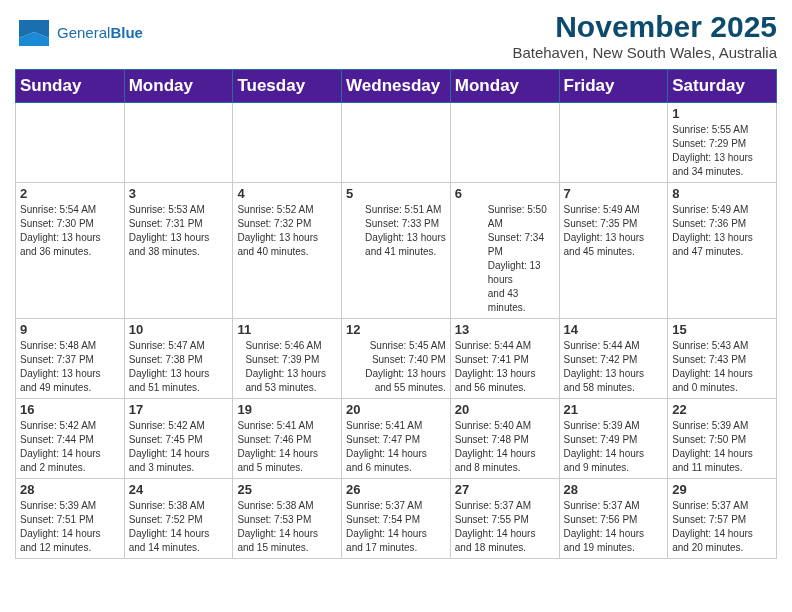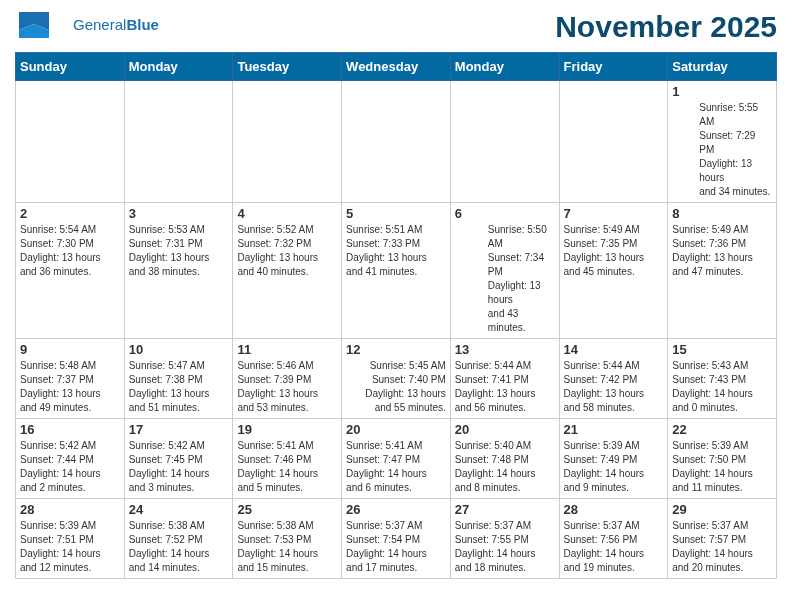--- a/index.html
+++ b/index.html
@@ -15,21 +15,22 @@
     }
     .header-area {
       display: flex;
       justify-content: space-between;
       align-items: flex-start;
       margin-bottom: 8px;
     }
     .logo {
       display: flex;
       align-items: center;
-      gap: 20px;
+      gap: 4px;
+      margin-top: 8px;
     }
     .logo-text {
       font-size: 15px;
       color: #333;
       line-height: 1.1;
     }
     .logo-text span {
       color: #1a6faf;
     }
     .logo-icon {
@@ -47,23 +48,23 @@
     .location {
       font-size: 15px;
       color: #444;
     }
     .calendar {
       width: 100%;
       border-collapse: collapse;
       border: 1px solid #ccc;
     }
     .calendar th {
-      background: #0369a1;
+      background: #4c1d95;
       color: #fff;
-      font-size: 13px;
+      font-size: 17px;
       font-weight: bold;
       padding: 6px 4px;
       text-align: left;
       border: 1px solid #2a6aa0;
     }
     .calendar td {
       vertical-align: top;
       border: 1px solid #ccc;
       padding: 3px 4px;
       font-size: 10px;
@@ -99,20 +100,21 @@
 
         <polygon points="4,2 34,2 34,20 19,14 4,20" fill="#1a6faf"></polygon>
         <polygon points="4,20 19,14 34,20 34,28 4,28" fill="#1a8ad4"></polygon>
       </svg>
       <div class="logo-text">
         <div><span>General</span><span style="color:#1a6faf;font-weight:bold;">Blue</span></div>
       </div>
     </div>
     <div class="title-area">
       <div class="month-title">November 2025</div>
+      <div class="location">Batehaven, New South Wales, Australia</div>
     </div>
   </div>
 
   <table class="calendar">
     <thead>
       <tr>
         <th>Sunday</th>
         <th>Monday</th>
         <th>Tuesday</th>
         <th>Wednesday</th>
@@ -124,21 +126,21 @@
     <tbody id="calendar-body">
     <tr>
           <td class="empty-cell"></td>
           <td class="empty-cell"></td>
           <td class="empty-cell"></td>
           <td class="empty-cell"></td>
           <td class="empty-cell"></td>
           <td class="empty-cell"></td>
           <td>
             <span class="day-num">1</span>
-            <div class="cell-content" style="white-space: pre-line; margin-left: 27px;">Sunrise: 5:55 AM
+            <div class="cell-content" style="white-space: pre-line;">Sunrise: 5:55 AM
 Sunset: 7:29 PM
 Daylight: 13 hours
 and 34 minutes.</div>
           </td>
         </tr>
         <tr>
           <td>
             <span class="day-num">2</span>
             <div class="cell-content" style="white-space: pre-line;">Sunrise: 5:54 AM
 Sunset: 7:30 PM
@@ -154,21 +156,21 @@
           </td>
           <td>
             <span class="day-num">4</span>
             <div class="cell-content" style="white-space: pre-line;">Sunrise: 5:52 AM
 Sunset: 7:32 PM
 Daylight: 13 hours
 and 40 minutes.</div>
           </td>
           <td>
             <span class="day-num">5</span>
-            <div class="cell-content" style="white-space: pre-line;">Sunrise: 5:51 AM
+            <div class="cell-content" style="white-space: pre-line; margin-left: 19px;">Sunrise: 5:51 AM
 Sunset: 7:33 PM
 Daylight: 13 hours
 and 41 minutes.</div>
           </td>
           <td>
             <span class="day-num">6</span>
             <div class="cell-content" style="white-space: pre-line; margin-left: 33px;">Sunrise: 5:50 AM
 Sunset: 7:34 PM
 Daylight: 13 hours
 and 43 minutes.</div>
@@ -198,21 +200,21 @@
           </td>
           <td>
             <span class="day-num">10</span>
             <div class="cell-content" style="white-space: pre-line;">Sunrise: 5:47 AM
 Sunset: 7:38 PM
 Daylight: 13 hours
 and 51 minutes.</div>
           </td>
           <td>
             <span class="day-num">11</span>
-            <div class="cell-content" style="white-space: pre-line;">Sunrise: 5:46 AM
+            <div class="cell-content" style="white-space: pre-line; margin-left: 8px;">Sunrise: 5:46 AM
 Sunset: 7:39 PM
 Daylight: 13 hours
 and 53 minutes.</div>
           </td>
           <td>
             <span class="day-num">12</span>
             <div class="cell-content" style="white-space: pre-line; text-align: right;">Sunrise: 5:45 AM
 Sunset: 7:40 PM
 Daylight: 13 hours
 and 55 minutes.</div>

